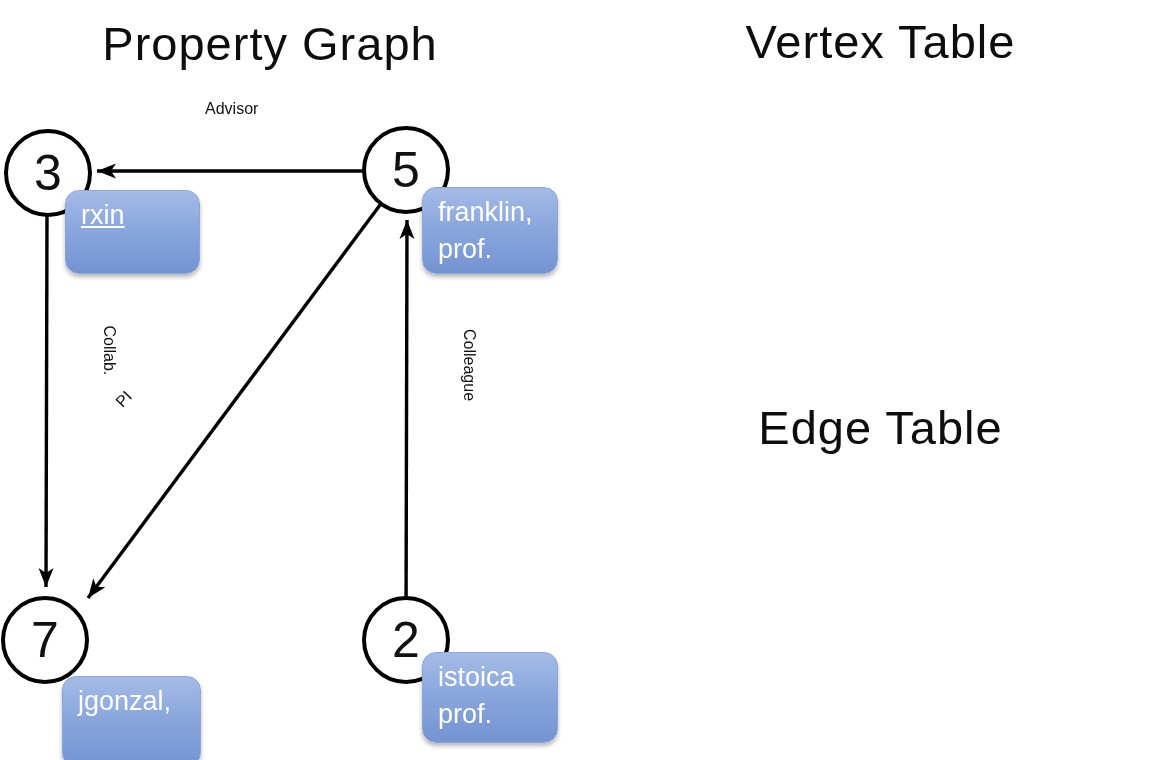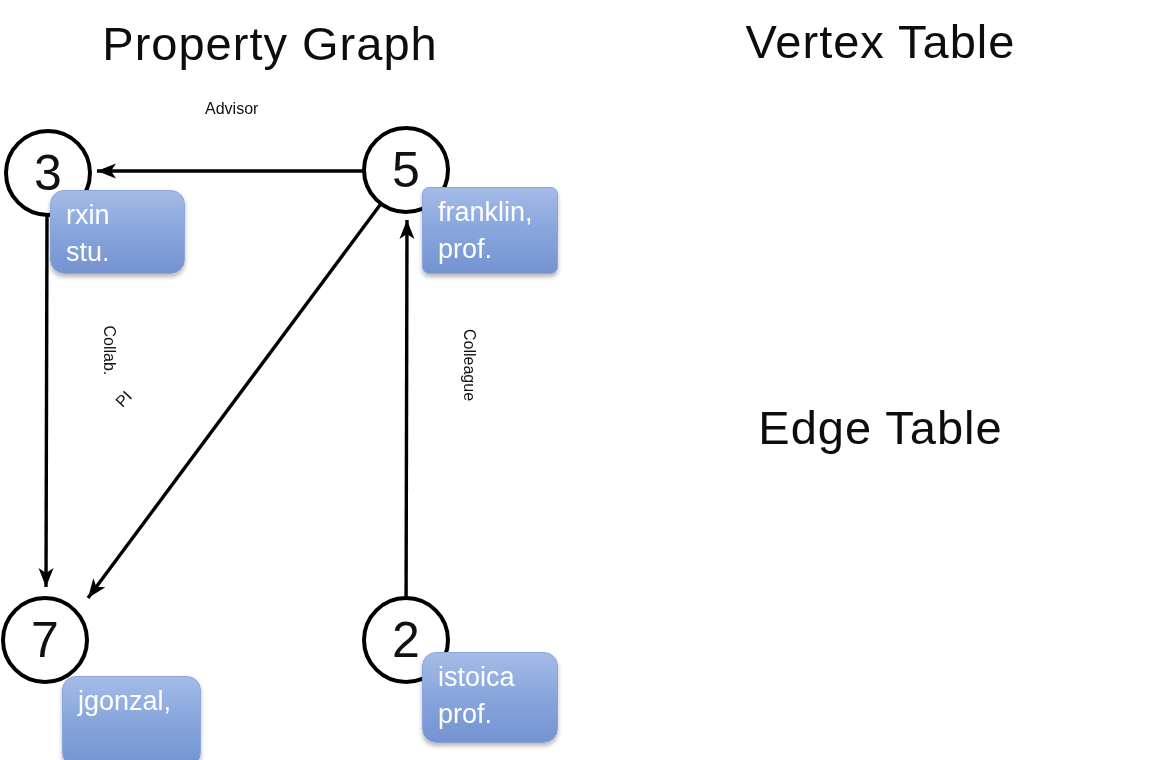--- a/index.html
+++ b/index.html
@@ -60,25 +60,24 @@
       <span>5</span>
     </div>
   <div class="node" style="left:1px;top:596px;">
       <span>7</span>
     </div>
   <div class="node" style="left:362px;top:596px;">
       <span>2</span>
     </div>
 
   
-  <div class="pbox" style="left:50px;top:190px;width:135px;height:84px;">
+  <div class="pbox" style="left:65px;top:190px;width:135px;height:84px;text-decoration:underline;">
     <span>rxin</span>
-    <span>stu.</span>
   </div>
-  <div class="pbox" style="left:422px;top:187px;width:136px;height:87px;border-radius:7px;">
+  <div class="pbox" style="left:422px;top:187px;width:136px;height:87px;">
     <span>franklin,</span>
     <span>prof.</span>
   </div>
   <div class="pbox" style="left:62px;top:652px;width:139px;height:91px;margin-top:24px;">
     <span>jgonzal,</span>
   </div>
   <div class="pbox" style="left:422px;top:652px;width:136px;height:91px;">
     <span>istoica</span>
     <span>prof.</span>
   </div>

